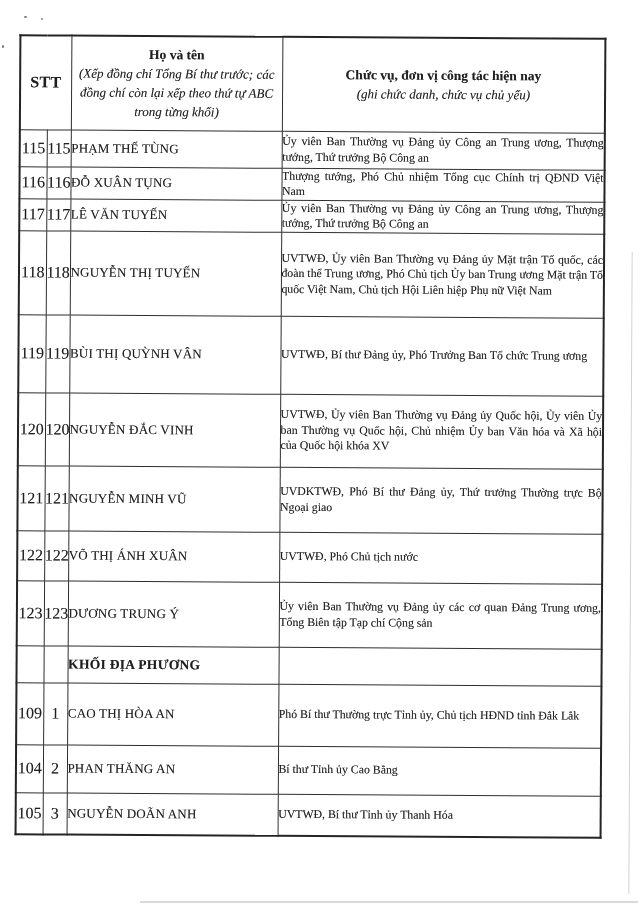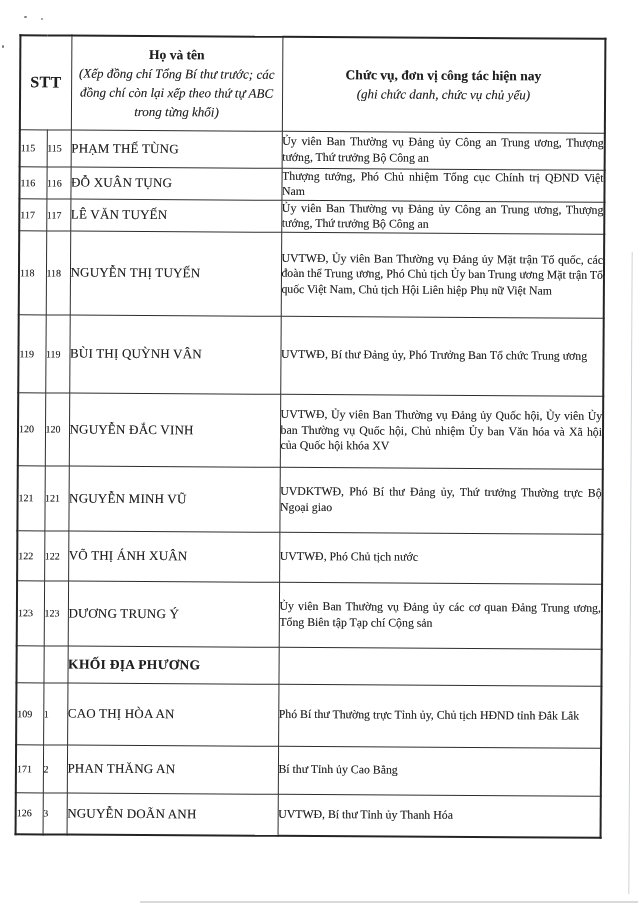--- a/index.html
+++ b/index.html
@@ -53,23 +53,23 @@
     line-height: 19px;
   }
   .h-sub {
     font-size: 13px;
     font-weight: normal;
     font-style: italic;
     line-height: 19px;
     padding: 0 6px;
   }
   td.c-stt, td.c-num {
-    text-align: left;
-    vertical-align: middle;
-    font-size: 10px;
+    text-align: center;
+    vertical-align: middle;
+    font-size: 16px;
   }
   td.c-name {
     vertical-align: middle;
     padding-left: 5px;
     padding-right: 3px;
     font-size: 13px;
     letter-spacing: 0.2px;
   }
   td.c-pos {
     vertical-align: middle;
@@ -196,27 +196,27 @@
     <td class="c-name">KHỐI ĐỊA PHƯƠNG</td>
     <td class="c-pos"></td>
   </tr>
           <tr style="height: 62px;">
     <td class="c-stt">109</td>
     <td class="c-num">1</td>
     <td class="c-name">CAO THỊ HÒA AN</td>
     <td class="c-pos">Phó Bí thư Thường trực Tỉnh ủy, Chủ tịch HĐND tỉnh Đắk Lắk</td>
   </tr>
           <tr style="height: 48px;">
-    <td class="c-stt">171</td>
+    <td class="c-stt">104</td>
     <td class="c-num">2</td>
     <td class="c-name">PHAN THĂNG AN</td>
     <td class="c-pos">Bí thư Tỉnh ủy Cao Bằng</td>
   </tr>
           <tr style="height: 42px;">
-    <td class="c-stt">126</td>
+    <td class="c-stt">105</td>
     <td class="c-num">3</td>
     <td class="c-name">NGUYỄN DOÃN ANH</td>
     <td class="c-pos">UVTWĐ, Bí thư Tỉnh ủy Thanh Hóa</td>
   </tr>
         </tbody>
     </table>
   </div>
 
 </div>
 

